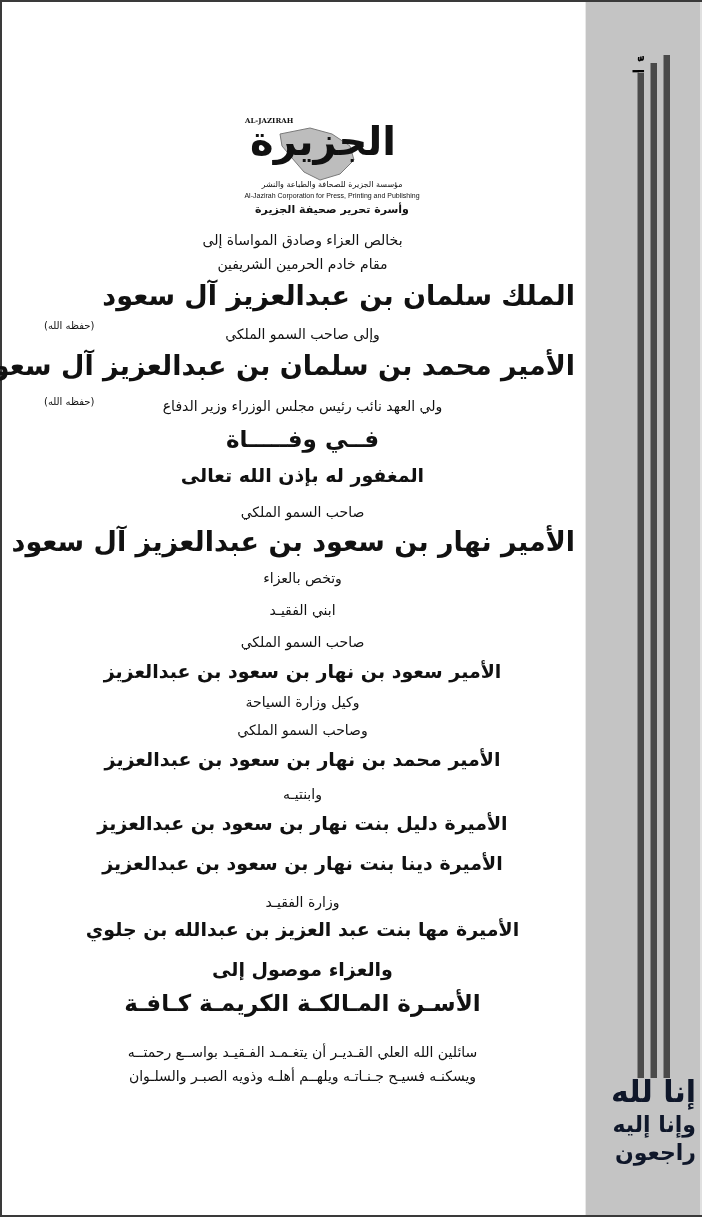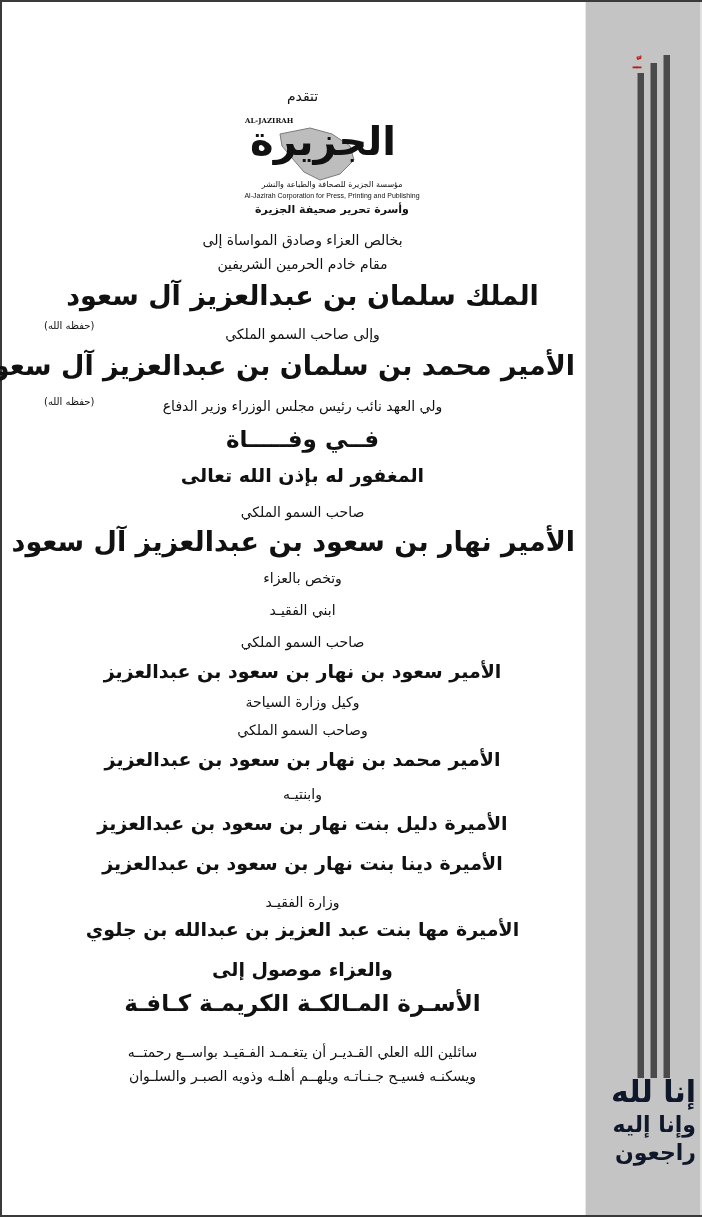--- a/index.html
+++ b/index.html
@@ -26,45 +26,44 @@
   .logo .map { position: absolute; left: 55px; top: 12px; width: 90px; height: 60px; }
   .logo .corp-ar { position: absolute; left: 22px; top: 68px; width: 190px; text-align: center; font-size: 8px; direction: rtl; }
   .logo .corp-en { position: absolute; left: 22px; top: 80px; width: 190px; text-align: center; font-size: 7px; font-family: "Liberation Sans", sans-serif; }
   .logo .staff { position: absolute; left: 22px; top: 91px; width: 190px; text-align: center; font-size: 11px; font-weight: bold; direction: rtl; }
   .panel {
     position: absolute; left: 585px; top: 2px; width: 117px; height: 1213px;
     background: #c4c4c4; border-left: 1px solid #e8e8e8; box-sizing: border-box;
   }
   .panel .edge { position: absolute; right: 0; top: 0; width: 2px; height: 100%; background: #e0e0e0; }
   .vline { position: absolute; width: 6px; background: #4a4a4a; border-left: 1px solid #888; }
-  .panel .shadda { position: absolute; left: 47px; top: 53px; font-size: 14px; font-weight: bold; color: #b91c1c; }
+  .panel .shadda { position: absolute; left: 47px; top: 53px; font-size: 18px; font-weight: bold; color: #000000; }
   .panel .verse { position: absolute; right: 6px; width: 108px; text-align: right; direction: rtl; color: #0f172a; font-family: "DejaVu Sans", sans-serif; font-weight: bold; white-space: nowrap; }
 </style>
 </head>
 <body>
 
 <div class="frame"></div>
 
 <div class="content">
-  <div class="ln sm" style="top:88px;">تتقدم</div>
 
   <div class="logo">
     <svg class="map" viewBox="0 0 90 60">
       <path d="M10 10 L40 4 L62 10 L80 22 L84 36 L70 50 L50 56 L34 48 L22 34 L12 22 Z" fill="#bdbdbd" stroke="#7a7a7a" stroke-width="1"></path>
     </svg>
     <div class="en">AL-JAZIRAH</div>
     <div class="big">الجزيرة</div>
     <div class="corp-ar">مؤسسة الجزيرة للصحافة والطباعة والنشر</div>
     <div class="corp-en">Al-Jazirah Corporation for Press, Printing and Publishing</div>
     <div class="staff">وأسرة تحرير صحيفة الجزيرة</div>
   </div>
 
   <div class="ln sm" style="top:232px;">بخالص العزاء وصادق المواساة إلى</div>
   <div class="ln sm" style="top:256px;">مقام خادم الحرمين الشريفين</div>
-  <div class="ln xl" style="top:280px;">الملك سلمان بن عبدالعزيز آل سعود</div>
+  <div class="ln xl" style="top:280px;text-align:right;">الملك سلمان بن عبدالعزيز آل سعود</div>
   <div class="note" style="left:14px; top:320px;">(حفظه الله)</div>
   <div class="ln sm" style="top:326px;">وإلى صاحب السمو الملكي</div>
   <div class="ln xl" style="top:350px;">الأمير محمد بن سلمان بن عبدالعزيز آل سعود</div>
   <div class="note" style="left:14px; top:396px;">(حفظه الله)</div>
   <div class="ln sm" style="top:398px;">ولي العهد نائب رئيس مجلس الوزراء وزير الدفاع</div>
   <div class="ln lg" style="top:426px;">فــي وفـــــاة</div>
   <div class="ln md" style="top:464px;">المغفور له بإذن الله تعالى</div>
   <div class="ln sm" style="top:504px;">صاحب السمو الملكي</div>
   <div class="ln xl" style="top:526px;">الأمير نهار بن سعود بن عبدالعزيز آل سعود</div>
   <div class="ln sm" style="top:570px;">وتخص بالعزاء</div>

